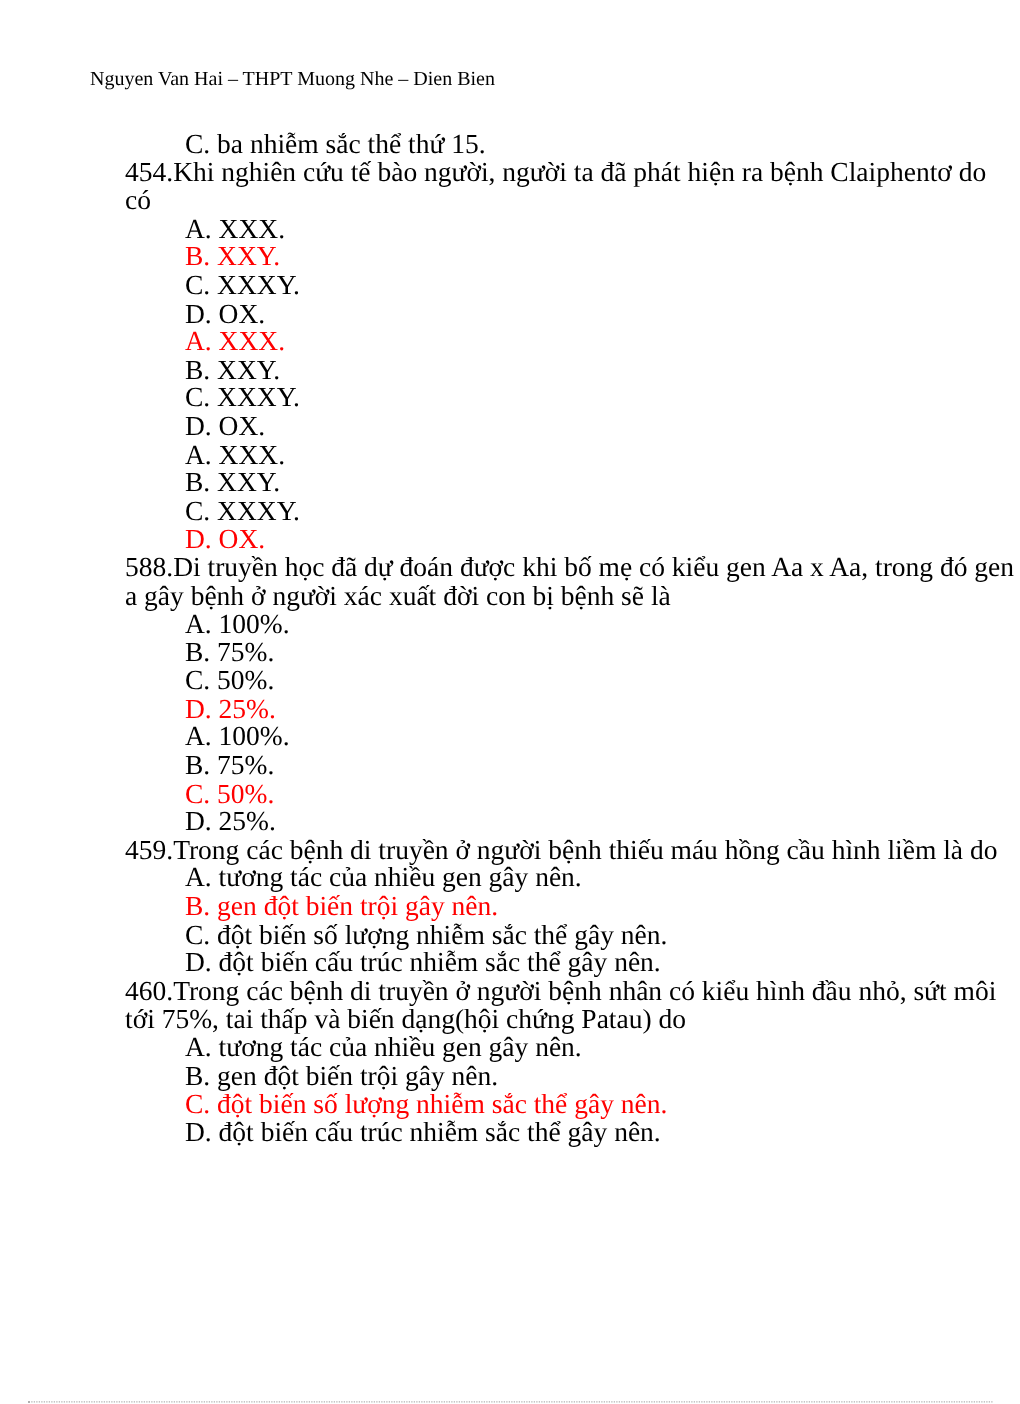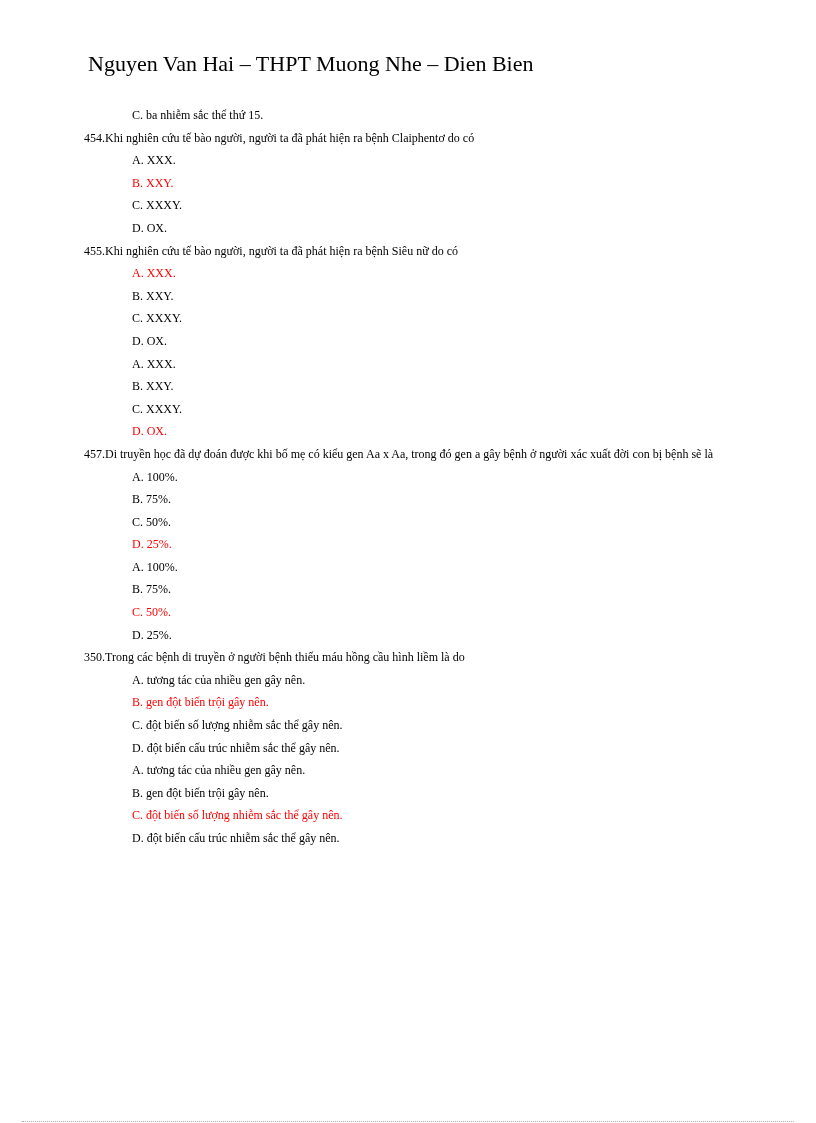--- a/index.html
+++ b/index.html
@@ -2,26 +2,26 @@
 <html><head>
 <meta charset="utf-8">
 <style>
   html, body { margin: 0; padding: 0; background: #ffffff; }
   body {
     width: 816px; height: 1123px; position: relative; overflow: hidden;
     font-family: "Liberation Serif", "DejaVu Serif", serif;
     color: #000000;
   }
   .header {
-    position: absolute; left: 88px; top: 53px;
-    font-size: 22px; line-height: 22px;
+    position: absolute; left: 72px; top: 53px;
+    font-size: 16px; line-height: 22px;
   }
   .content {
-    position: absolute; left: 84px; top: 104px; width: 712px;
-    font-size: 12px; line-height: 22.6px;
+    position: absolute; left: 100px; top: 104px; width: 712px;
+    font-size: 22px; line-height: 22.6px;
   }
   .q { margin: 0; }
   .q .stem { display: block; }
   .opt { display: block; padding-left: 48px; }
   .opt.correct { color: #ff0000; }
   .footer-rule {
     position: absolute; left: 22px; right: 22px; top: 1121px;
     border-top: 1px dotted #b0b0b0;
   }
 </style>
@@ -37,58 +37,58 @@
 
   <div class="q">
     <span class="stem">454.Khi nghiên  cứu tế bào người, người ta đã phát hiện ra bệnh Claiphentơ do có</span>
     <span class="opt">A. XXX.</span>
     <span class="opt correct">B. XXY.</span>
     <span class="opt">C. XXXY.</span>
     <span class="opt">D. OX.</span>
   </div>
 
   <div class="q">
-    <span class="stem">455.Khi nghiên  cứu tế bào người, người ta đã phát hiện ra bệnh Siêu nữ do có</span>
     <span class="opt correct">A. XXX.</span>
     <span class="opt">B. XXY.</span>
     <span class="opt">C. XXXY.</span>
     <span class="opt">D. OX.</span>
   </div>
 
   <div class="q">
     <span class="opt">A. XXX.</span>
     <span class="opt">B. XXY.</span>
     <span class="opt">C. XXXY.</span>
     <span class="opt correct">D. OX.</span>
   </div>
 
   <div class="q">
-    <span class="stem">457.Di truyền học đã dự đoán được khi bố mẹ có kiểu  gen Aa  x Aa, trong đó gen a gây bệnh ở người xác xuất đời con bị bệnh sẽ là</span>
+    <span class="stem">588.Di truyền học đã dự đoán được khi bố mẹ có kiểu  gen Aa  x Aa, trong đó gen a gây bệnh ở người xác xuất đời con bị bệnh sẽ là</span>
     <span class="opt">A. 100%.</span>
     <span class="opt">B. 75%.</span>
     <span class="opt">C. 50%.</span>
     <span class="opt correct">D. 25%.</span>
   </div>
 
   <div class="q">
     <span class="opt">A. 100%.</span>
     <span class="opt">B. 75%.</span>
     <span class="opt correct">C. 50%.</span>
     <span class="opt">D. 25%.</span>
   </div>
 
   <div class="q">
-    <span class="stem">350.Trong các bệnh di truyền ở người bệnh thiếu máu hồng cầu hình liềm  là do</span>
+    <span class="stem">459.Trong các bệnh di truyền ở người bệnh thiếu máu hồng cầu hình liềm  là do</span>
     <span class="opt">A. tương tác của nhiều  gen gây nên.</span>
     <span class="opt correct">B.  gen đột biến trội gây nên.</span>
     <span class="opt">C.  đột biến số lượng nhiễm  sắc thể gây nên.</span>
     <span class="opt">D.   đột biến cấu trúc nhiễm  sắc thể gây nên.</span>
   </div>
 
   <div class="q">
+    <span class="stem">460.Trong các bệnh di truyền ở người bệnh nhân có kiểu  hình đầu nhỏ, sứt môi tới 75%, tai thấp và biến dạng(hội chứng Patau) do</span>
     <span class="opt">A. tương tác của nhiều  gen gây nên.</span>
     <span class="opt">B.  gen đột biến trội gây nên.</span>
     <span class="opt correct">C.  đột biến số lượng nhiễm  sắc thể gây nên.</span>
     <span class="opt">D.   đột biến cấu trúc nhiễm  sắc thể gây nên.</span>
   </div>
 </div>
 
 <div class="footer-rule"></div>
 
 </body></html>

